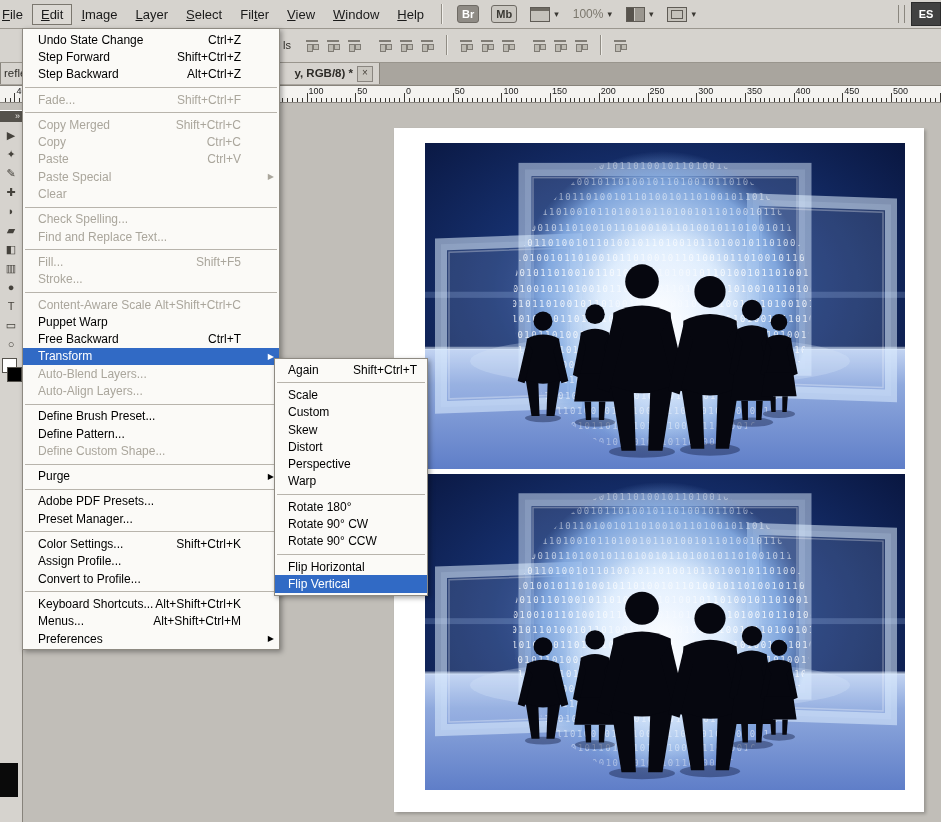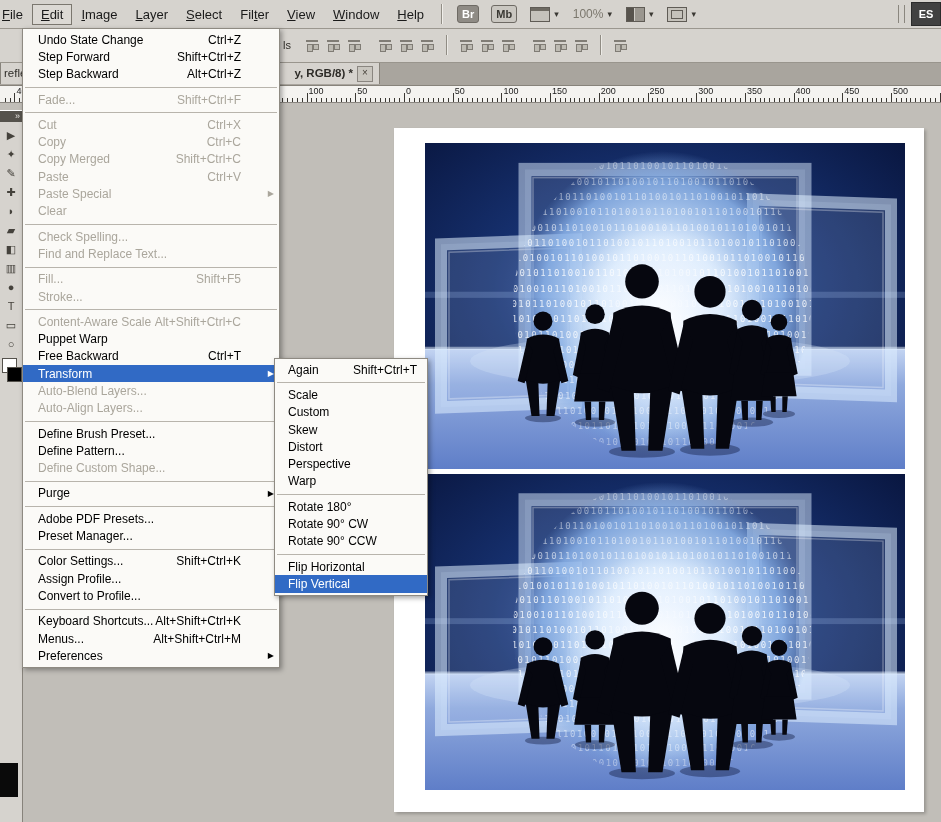--- a/index.html
+++ b/index.html
@@ -568,30 +568,26 @@
       <span class="ml">Step Backward</span>
       <span class="ms">Alt+Ctrl+Z</span>
     </div>
     <div class="msep"></div>
     <div class="mrow dis">
       <span class="ml">Fade...</span>
       <span class="ms">Shift+Ctrl+F</span>
     </div>
     <div class="msep"></div>
     <div class="mrow dis">
-      <span class="ml">Cut</span>
-      <span class="ms">Ctrl+X</span>
+      <span class="ml">Copy Merged</span>
+      <span class="ms">Shift+Ctrl+C</span>
     </div>
     <div class="mrow dis">
       <span class="ml">Copy</span>
       <span class="ms">Ctrl+C</span>
-    </div>
-    <div class="mrow dis">
-      <span class="ml">Copy Merged</span>
-      <span class="ms">Shift+Ctrl+C</span>
     </div>
     <div class="mrow dis">
       <span class="ml">Paste</span>
       <span class="ms">Ctrl+V</span>
     </div>
     <div class="mrow dis">
       <span class="ml">Paste Special</span>
       <span class="ma">▶</span>
     </div>
     <div class="mrow dis">

